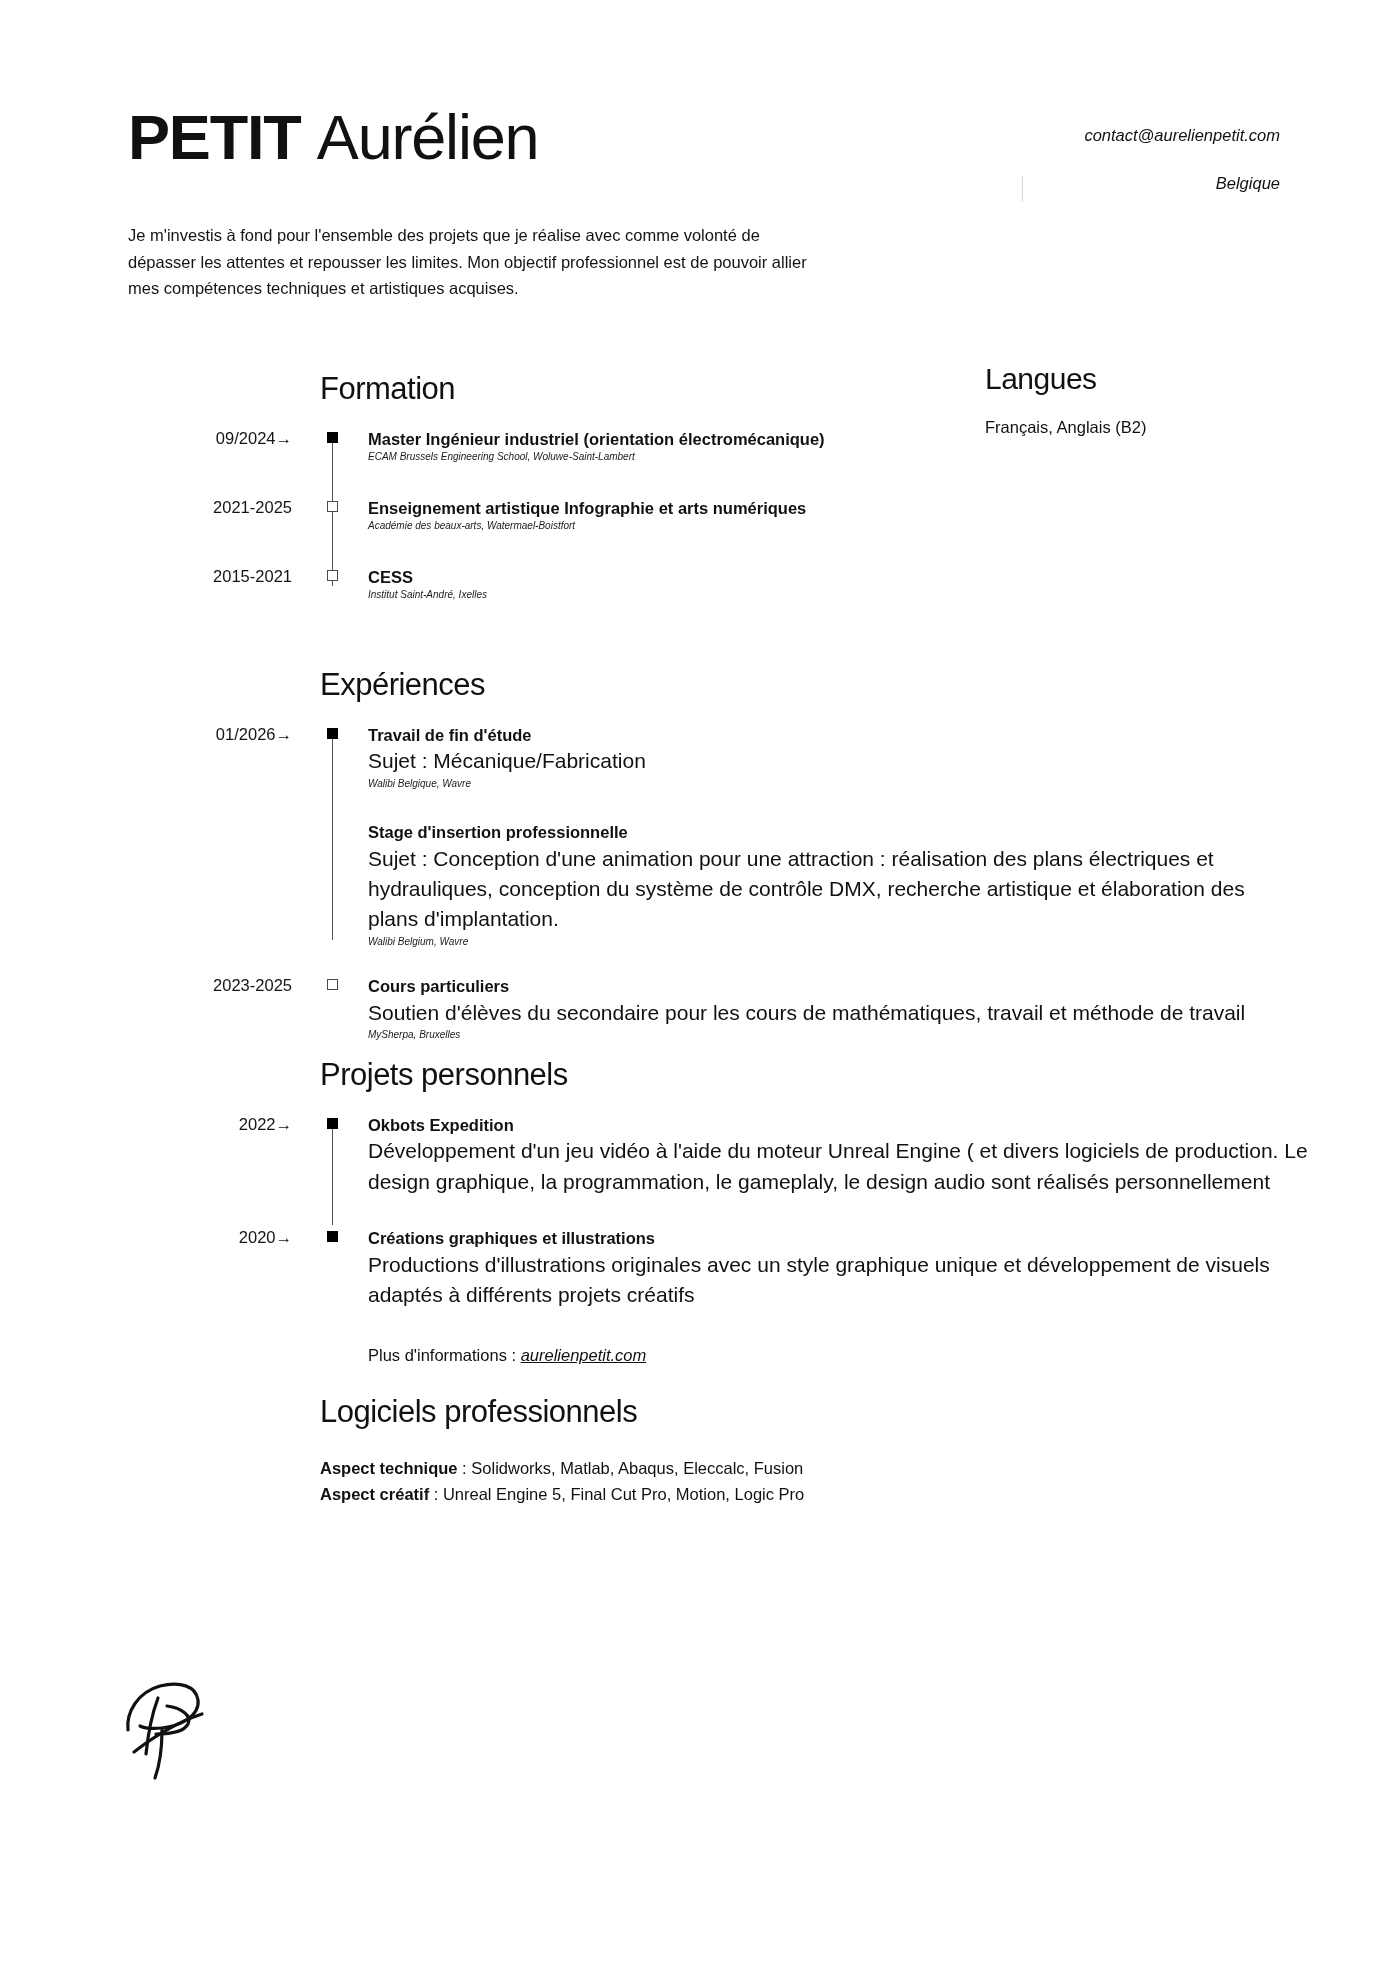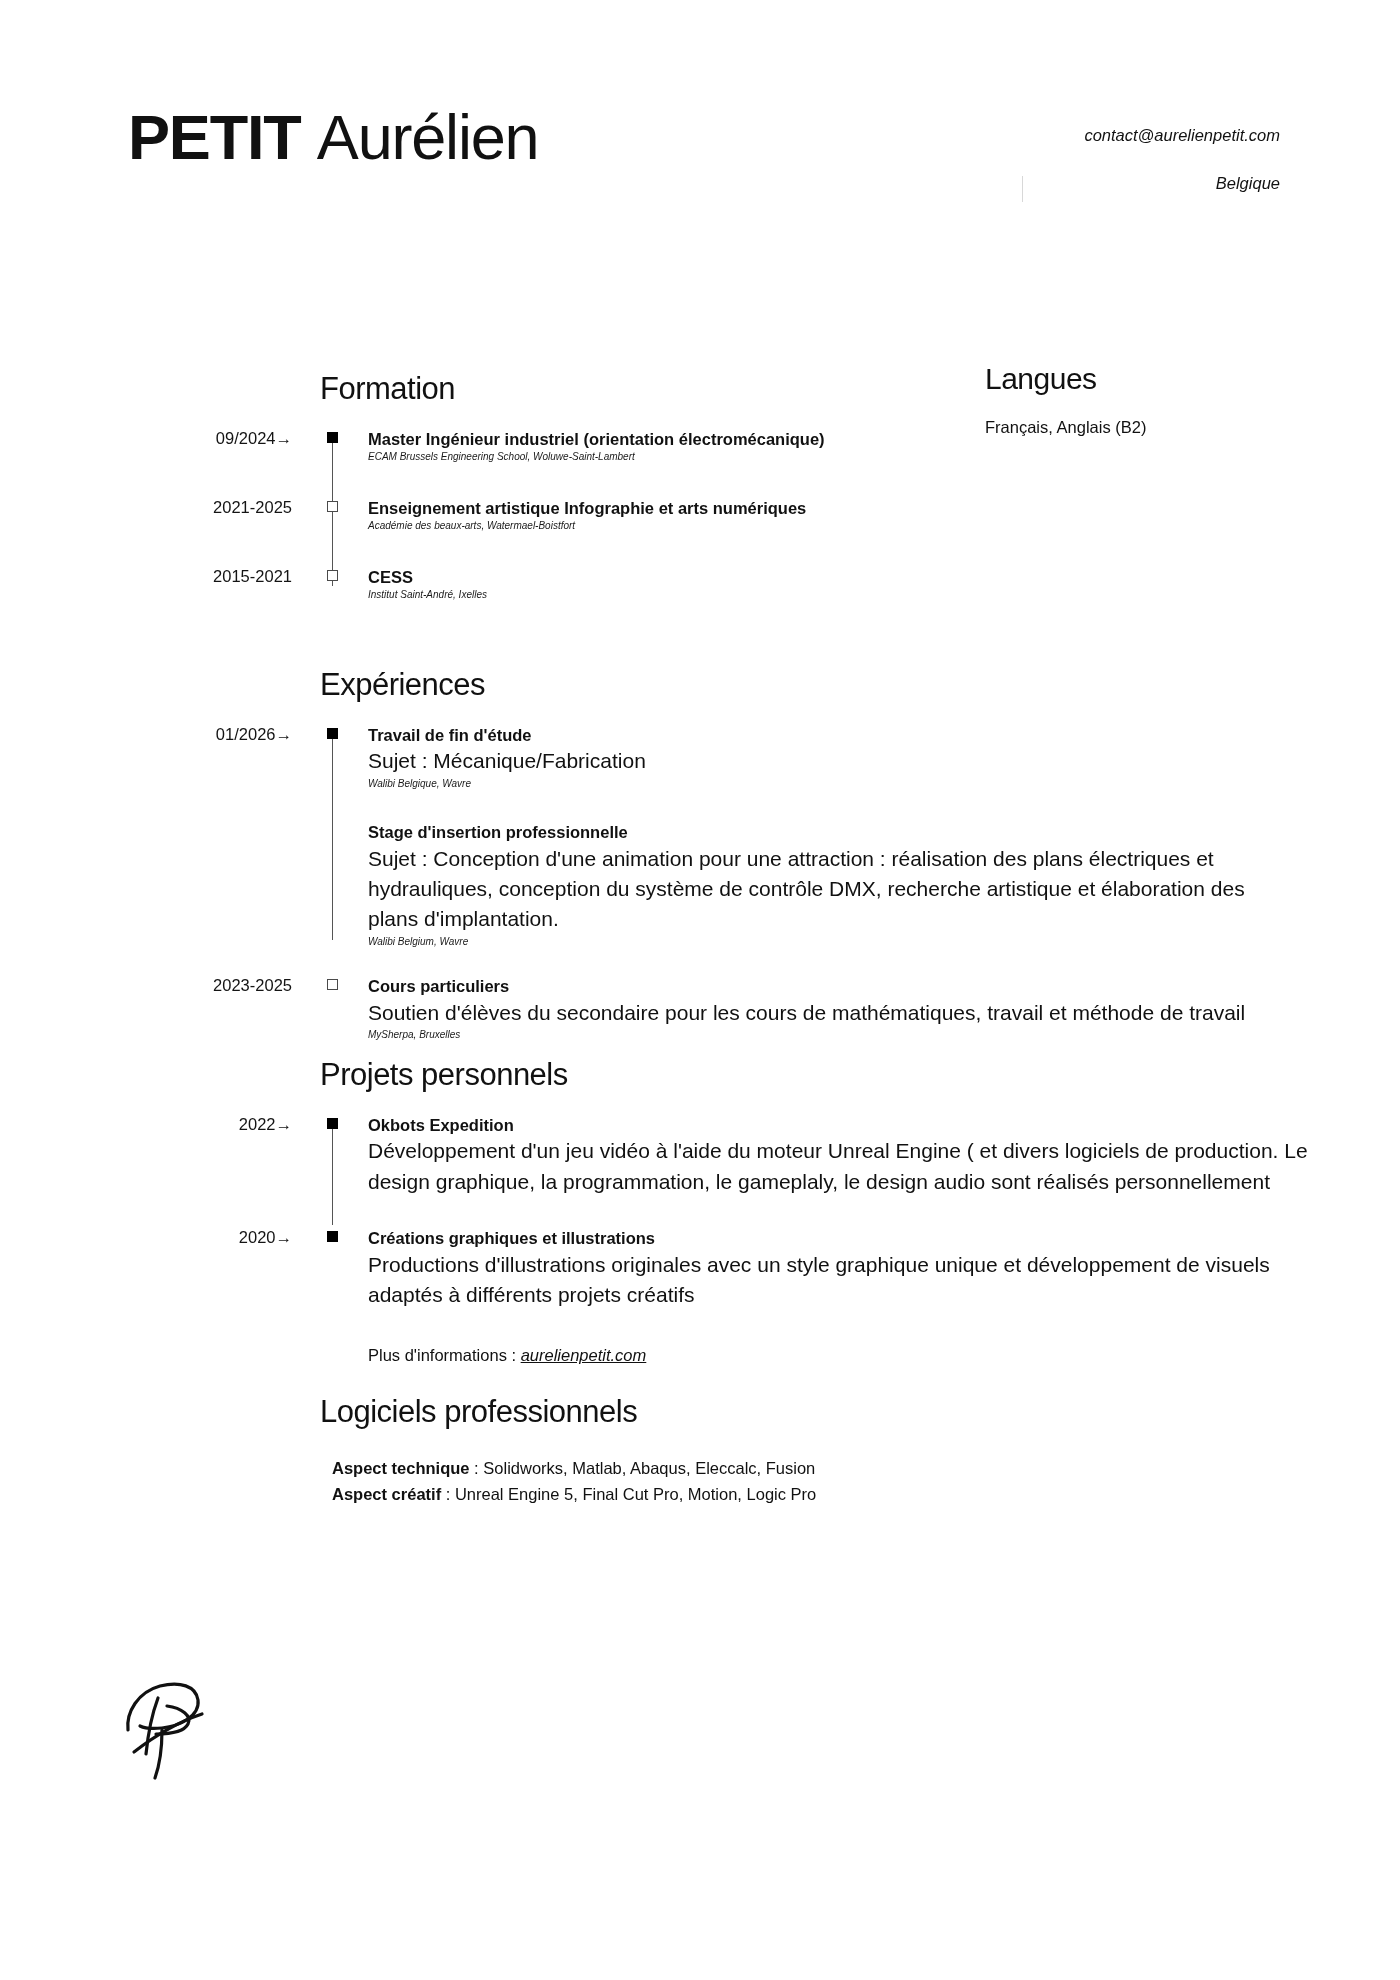--- a/index.html
+++ b/index.html
@@ -176,21 +176,20 @@
     font-size: 16.5px;
     line-height: 1.45;
     padding-left: 48px;
     margin-top: 34px;
   }
 
   
   .logiciels .lg-line {
     font-size: 16.5px;
     line-height: 1.6;
-    margin-left: 12px;
   }
   .logiciels .lg-label { font-weight: 700; }
 
   
   .signature {
     position: absolute;
     left: 122px;
     top: 1672px;
     width: 130px;
     height: 120px;
@@ -213,20 +212,23 @@
     <h1 class="name"><span class="surname">PETIT</span> <span class="given">Aurélien</span></h1>
 
     <div class="contact-block">
       <span class="line">contact@aurelienpetit.com</span>
       <span class="line country">Belgique</span>
     </div>
   </div>
 
   <div class="faint-tick"></div>
 
+  <div class="summary">
+    <p>Je m'investis à fond pour l'ensemble des projets que je réalise avec comme volonté de dépasser les attentes et repousser les limites. Mon objectif professionnel est de pouvoir allier mes compétences techniques et artistiques acquises.</p>
+  </div>
 
   <div class="sec" style="top:372px;">
     <h2 class="section-title">Formation</h2>
     <div class="entries">
       <div class="rail" style="top:10px; height:148px;"></div>
 
       <div class="entry" style="margin-bottom:32px;">
         <span class="date">09/2024→</span>
         <span class="marker filled"></span>
         <p class="etitle">Master Ingénieur industriel (orientation électromécanique)</p>

